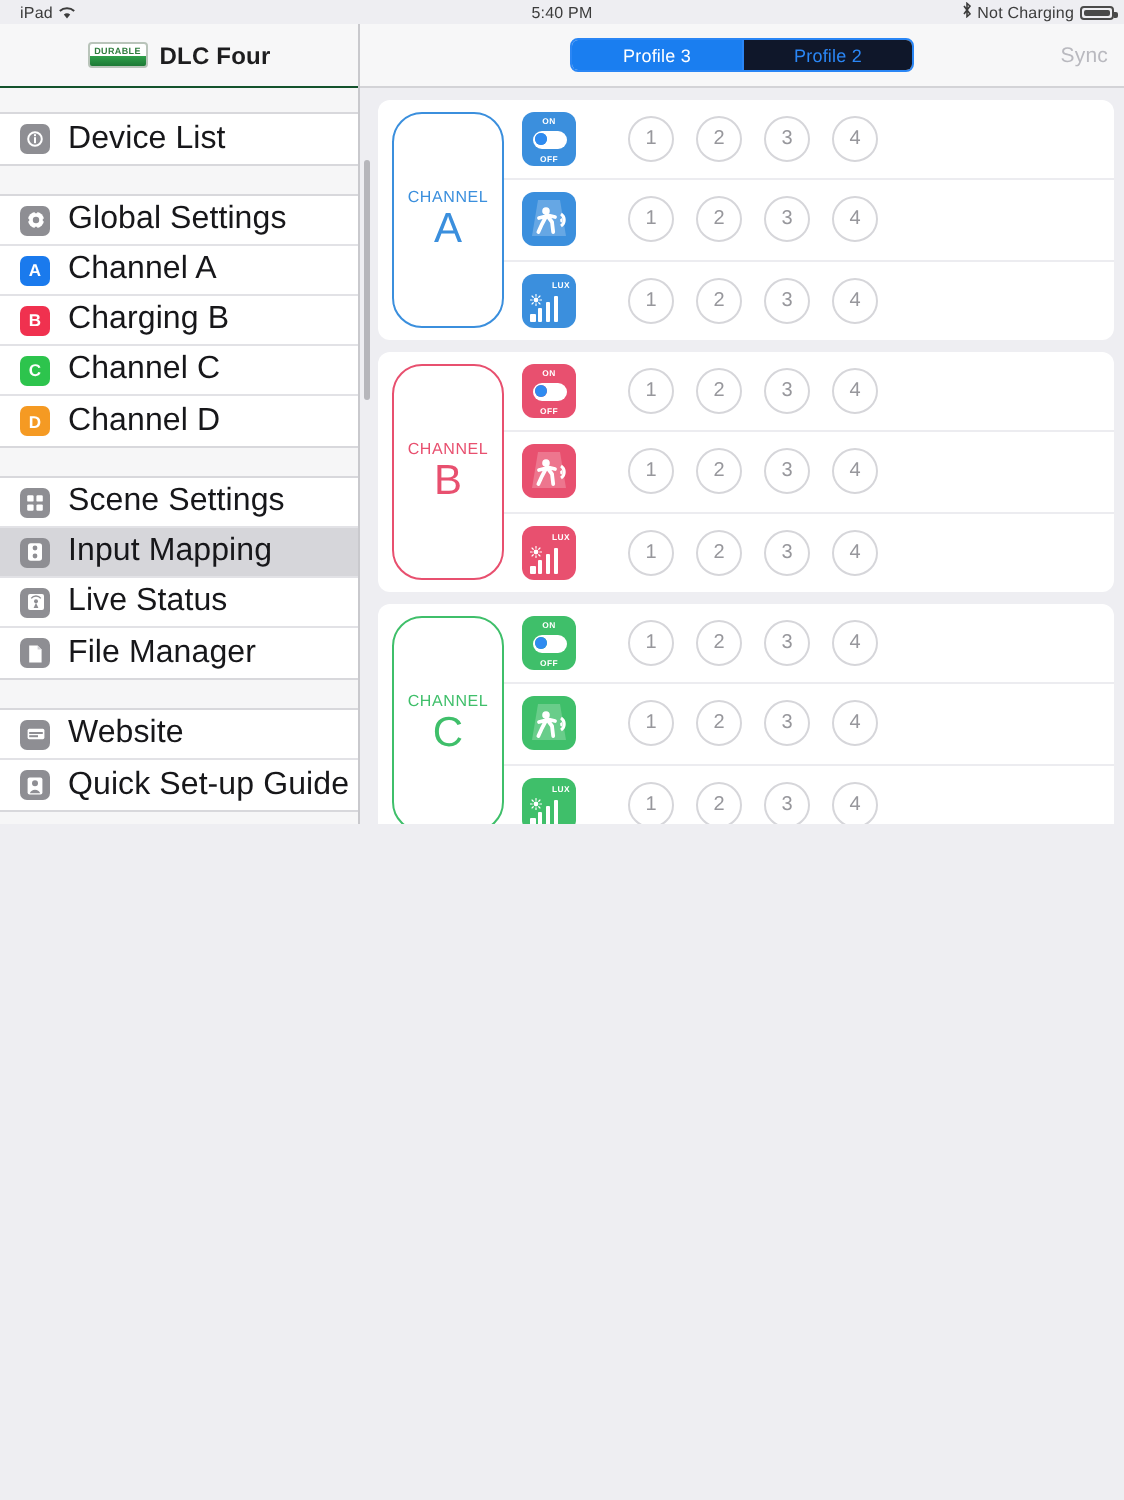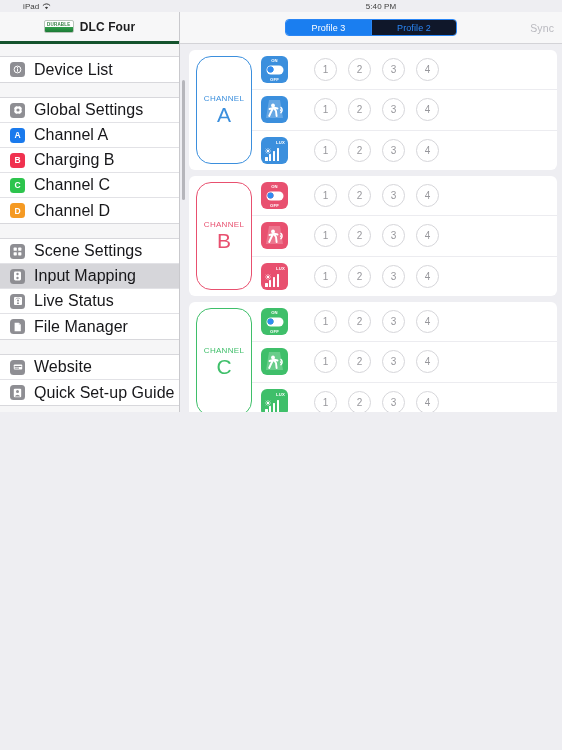--- a/index.html
+++ b/index.html
@@ -12,21 +12,21 @@
   }
   #app { position: relative; width: 562px; height: 750px; }
 
   
   .statusbar {
     position: absolute; top: 0; left: 0; width: 562px; height: 12px;
     display: flex; align-items: center;
     font-size: 8px; color: #3c3c3c; letter-spacing: .1px;
     z-index: 40;
   }
-  .sb-left { display: flex; align-items: center; gap: 3px; padding-left: 23px; width: 200px; }
+  .sb-left { display: flex; align-items: center; gap: 3px; padding-left: 10px; width: 200px; }
   .sb-center { flex: 1; text-align: center; }
   .sb-right { display: flex; align-items: center; gap: 3px; padding-right: 5px;
               justify-content: flex-end; width: 200px; }
   .wifi-icon { display:inline-block; width: 9px; height: 7px; position: relative; }
   .batt { display:inline-block; width: 17px; height: 7px; border: 1px solid #4a4a4a;
           border-radius: 2px; position: relative; }
   .batt::after { content:""; position:absolute; right:-2.5px; top:2px; width:1.5px; height:3px;
                  background:#4a4a4a; border-radius:0 1px 1px 0; }
   .batt-fill { position:absolute; left:1px; top:1px; bottom:1px; width: 13px; background:#4a4a4a;
                border-radius: 1px; }
@@ -34,21 +34,21 @@
   
   .split { position: absolute; top: 12px; left: 0; width: 562px; height: 400px; display: flex; }
 
   
   .sidebar {
     width: 180px; height: 400px; background: #f6f6f7;
     border-right: 1px solid #c9c9cd;
     display: flex; flex-direction: column;
   }
   .sb-header {
-    height: 32px; background: #f7f7f8; border-bottom: 3px solid #14532d;
+    height: 32px; background: #f7f7f8; border-bottom: 1px solid #14532d;
     display: flex; align-items: center; justify-content: center; gap: 6px;
   }
   .logo-badge {
     width: 30px; height: 13px; border-radius: 2px;
     background: linear-gradient(#ffffff 0%, #ffffff 55%, #2f9e4a 56%, #1d7a36 100%);
     border: 1px solid #b9c4ba;
     display:flex; align-items:flex-start; justify-content:center;
     font-size: 4.5px; color: #2f7d3e; font-weight: bold; letter-spacing: .2px;
     line-height: 7px; overflow: hidden;
   }
@@ -157,20 +157,31 @@
     <div class="sb-left">
       <span>iPad</span>
       <span class="wifi-icon">
         <svg width="9" height="7" viewBox="0 0 9 7">
           <path d="M4.5 6.3 L2.9 4.3 A2.6 2.6 0 0 1 6.1 4.3 Z" fill="#3c3c3c"></path>
           <path d="M0.9 2.5 A5.4 5.4 0 0 1 8.1 2.5" stroke="#3c3c3c" stroke-width="1" fill="none"></path>
         </svg>
       </span>
     </div>
     <div class="sb-center">5:40 PM</div>
+    <div class="sb-right">
+      <span>
+        <svg width="5" height="8" viewBox="0 0 5 8">
+          <path d="M1 2 L4 6 L2.5 7.3 L2.5 0.7 L4 2 L1 6" stroke="#3c3c3c" stroke-width=".8" fill="none"></path>
+        </svg>
+      </span>
+      <span>Not Charging</span>
+      <span class="batt">
+          <i class="batt-fill"></i>
+        </span>
+    </div>
   </div>
 
   <div class="split">
 
     <div class="sidebar">
       <div class="sb-header">
         <span class="logo-badge">DURABLE</span>
         <span class="app-title">DLC Four</span>
       </div>
 

